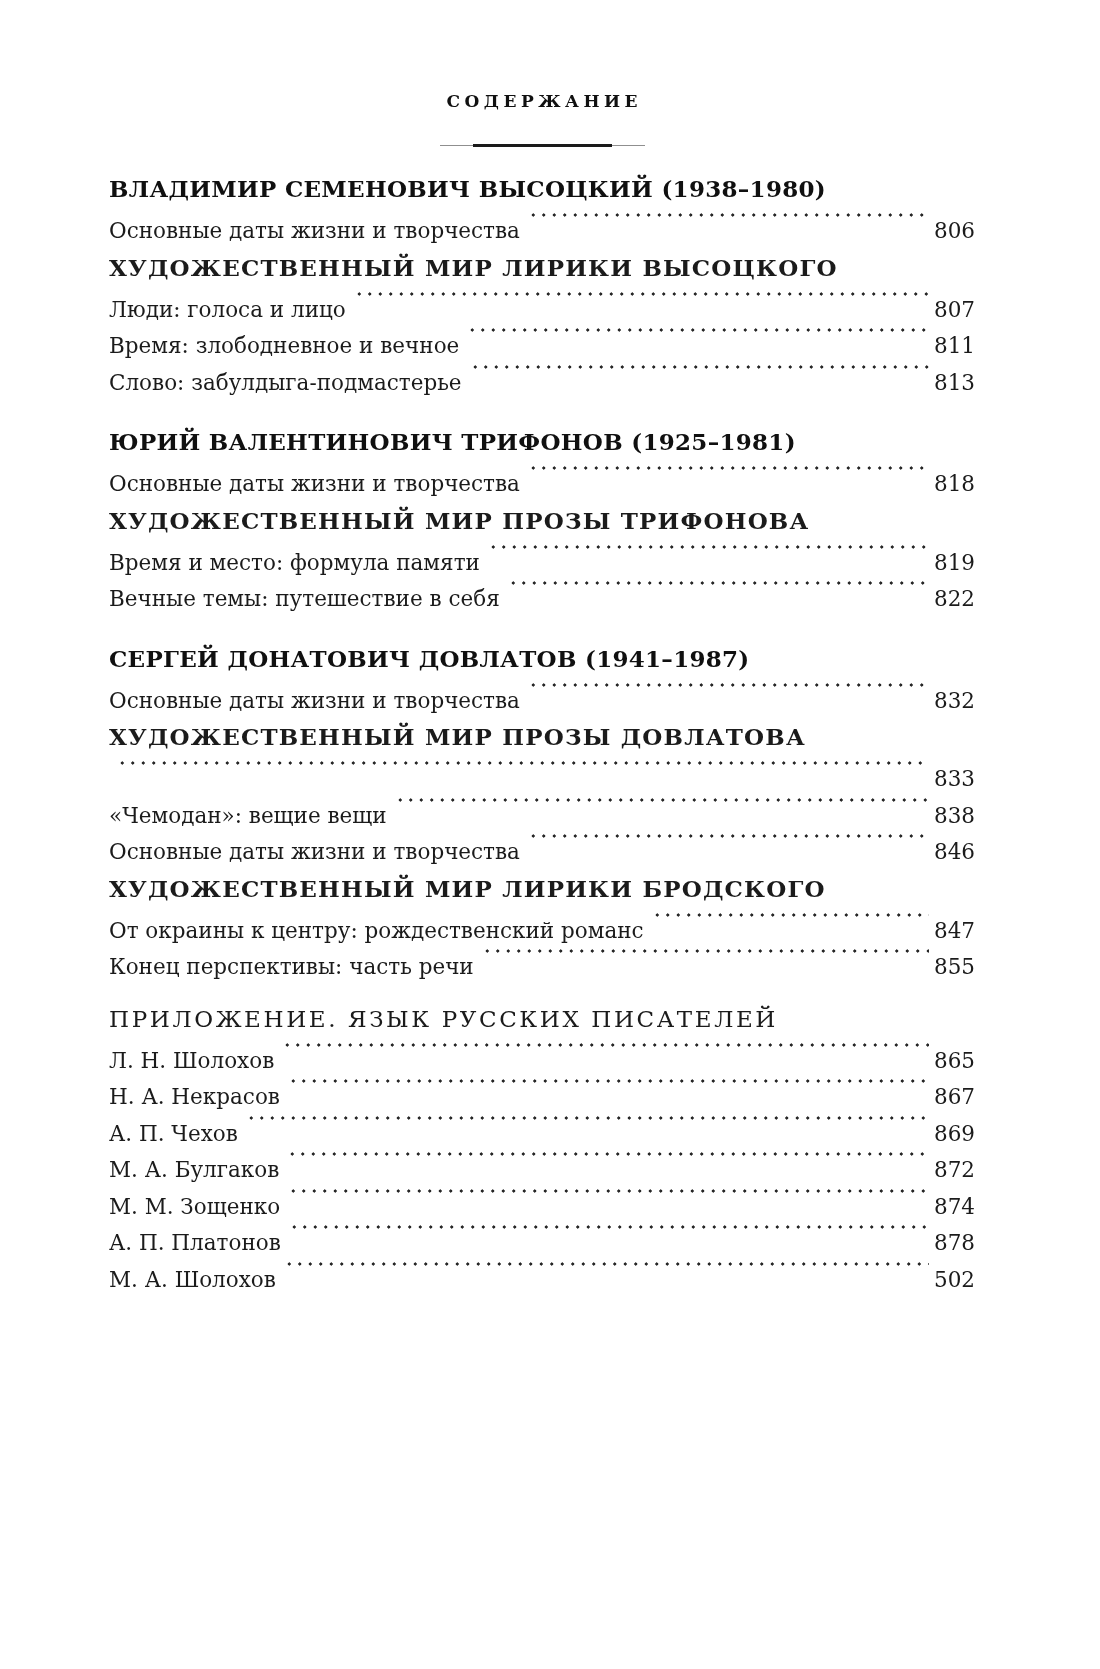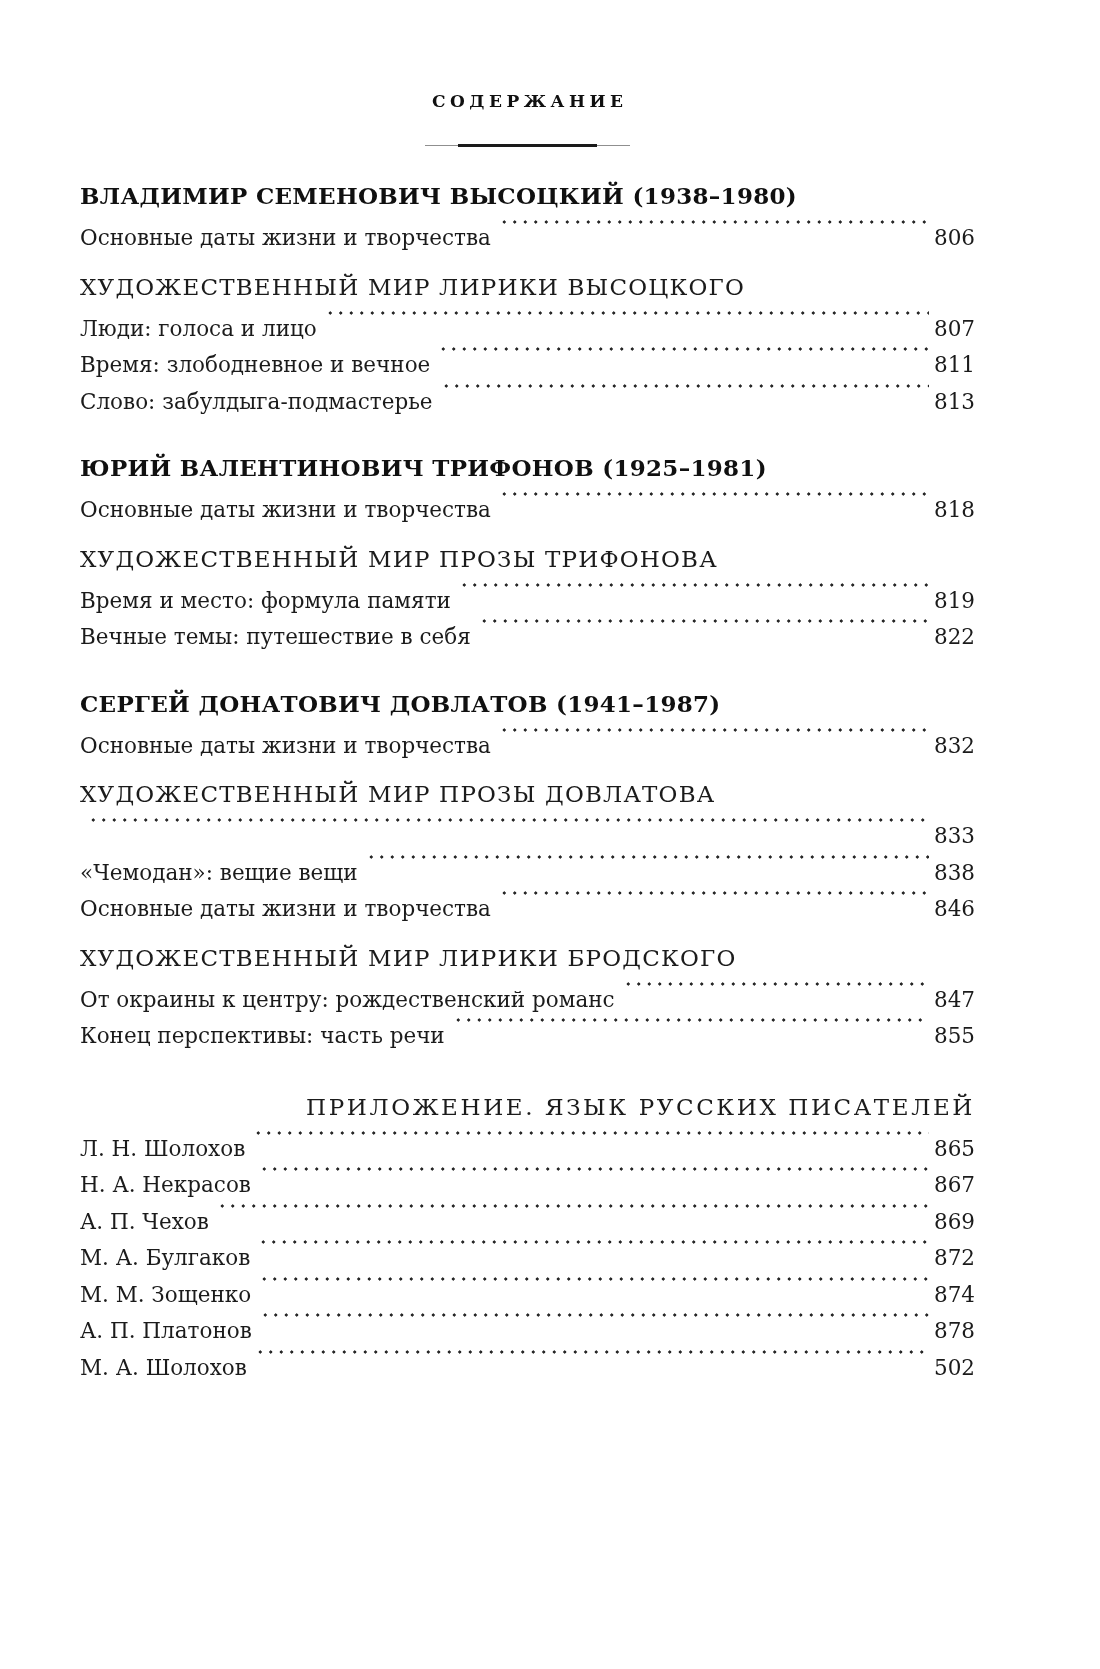--- a/index.html
+++ b/index.html
@@ -10,37 +10,37 @@
     --divider_thin:#8f8f8f;
     --divider_thick:#1a1a1a;
   }
   html,body{margin:0;padding:0;}
   body{
     width:1100px;height:1669px;overflow:hidden;
     background:var(--background);
     font-family:"DejaVu Serif","Liberation Serif",serif;
     color:var(--text);
   }
-  .page{box-sizing:border-box;width:1100px;height:1669px;padding:90px 125px 0 80px;}
+  .page{box-sizing:border-box;width:1100px;height:1669px;padding:90px 125px 0 109px;}
   .toc-title{
     margin:0;text-align:center;
     font-size:17px;line-height:22px;font-weight:bold;
     letter-spacing:4.5px;padding-left:4.5px;color:var(--heading);
   }
   .divider{position:relative;width:205px;height:5px;margin:31px auto 0;}
   .divider .thin{position:absolute;left:0;right:0;top:2px;height:1px;background:var(--divider_thin);}
   .divider .thick{position:absolute;left:33px;width:139px;top:1px;height:3px;background:var(--divider_thick);}
   .block .heading{
     font-size:23px;line-height:36.5px;margin:0 0 5.5px 0;
     font-weight:bold;letter-spacing:0.3px;color:var(--heading);
     white-space:nowrap;
   }
-  .block.author .heading{margin-top:30px;}
-  .block.section .heading{margin-top:12px;font-weight:normal;letter-spacing:1.2px;color:var(--text);}
-  .block.appendix .heading{margin-top:34px;font-weight:normal;letter-spacing:2.6px;color:var(--text);text-align:right;}
+  .block.author .heading{margin-top:23px;}
+  .block.section .heading{margin-top:0;font-weight:bold;letter-spacing:1.2px;color:var(--text);}
+  .block.appendix .heading{margin-top:15px;font-weight:normal;letter-spacing:2.6px;color:var(--text);}
   .row{display:flex;align-items:flex-start;font-size:21.5px;line-height:36.5px;color:var(--text);}
   .row .label{white-space:nowrap;flex:0 0 auto;}
   .row .leader{
     flex:1 1 auto;min-width:20px;height:4px;margin:0 5px 0 8px;
     background-image:radial-gradient(circle, var(--dots) 1.45px, rgba(0,0,0,0) 1.75px);
     background-size:10.5px 4px;background-repeat:repeat-x;background-position:left bottom;
   }
   .row .page-num{flex:0 0 auto;}
 </style>
 </head>

